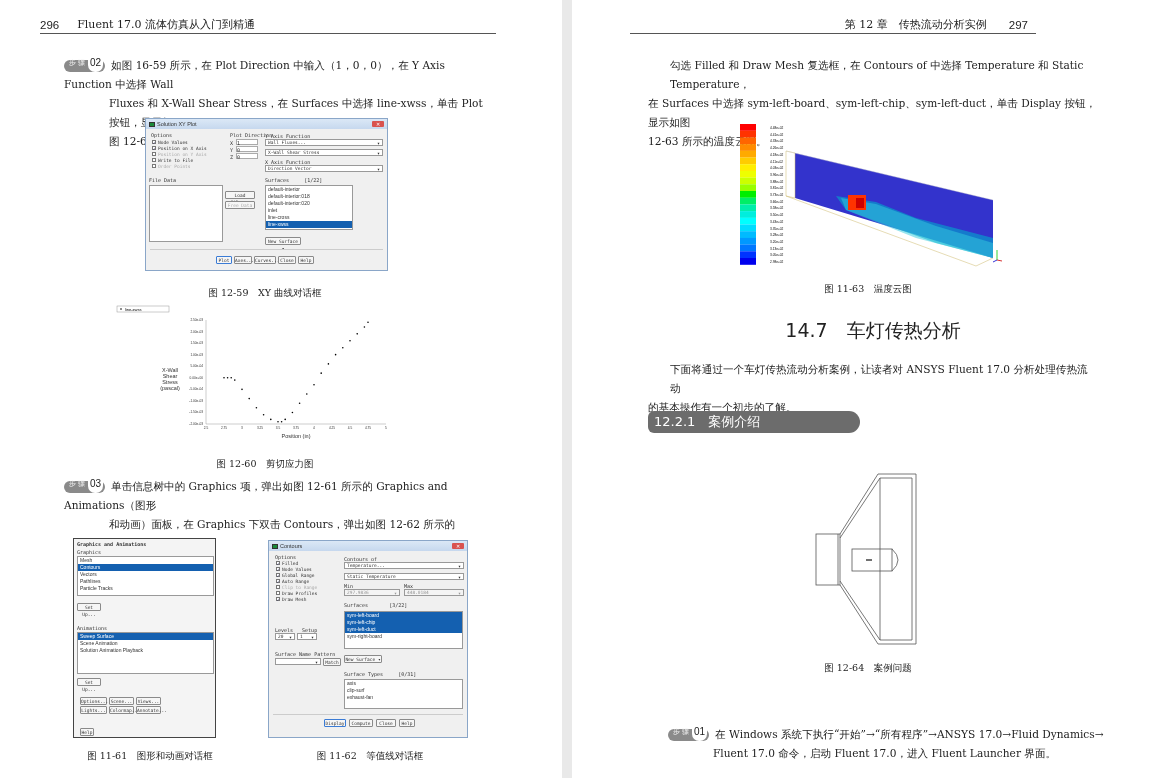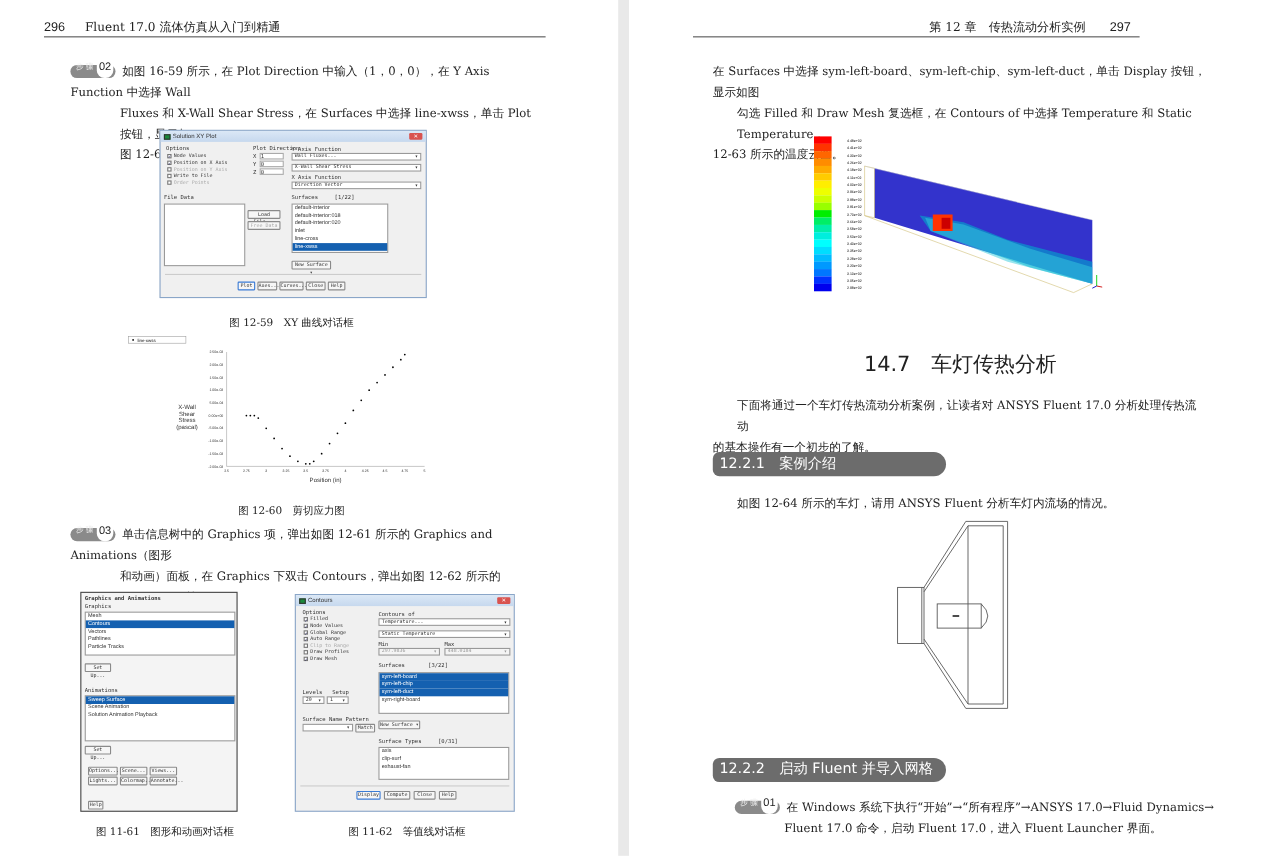--- a/index.html
+++ b/index.html
@@ -289,22 +289,22 @@
 </div>
 
 <div class="gutter"></div>
 
 <div class="page" id="pr">
   <div class="hdr" style="left:58px;width:406px;justify-content:flex-end">
     <span>第 12 章　传热流动分析实例</span>
     <span class="pnum" style="margin-left:22px;margin-right:8px">297</span>
   </div>
   <div class="para" style="left:76px;top:56px;width:450px">
+    <div style="padding-left:22px">勾选 Filled 和 Draw Mesh 复选框，在 Contours of 中选择 Temperature 和 Static Temperature，</div>
     <div>在 Surfaces 中选择 sym-left-board、sym-left-chip、sym-left-duct，单击 Display 按钮，显示如图</div>
-    <div style="padding-left:22px">勾选 Filled 和 Draw Mesh 复选框，在 Contours of 中选择 Temperature 和 Static Temperature，</div>
     <div>12-63 所示的温度云图。</div>
   </div>
 
   <div class="ab" style="left:164px;top:118px;width:270px;height:152px">
     <svg width="270" height="152" id="cfig">
         <rect x="4" y="6" width="16" height="6.8" fill="#ff0000"></rect>
         <text x="34" y="11" font-size="3.2" font-family="Liberation Sans, sans-serif">4.48e+02</text>
         <rect x="4" y="12.7" width="16" height="6.8" fill="#ff3300"></rect>
         <text x="34" y="17.7" font-size="3.2" font-family="Liberation Sans, sans-serif">4.41e+02</text>
         <rect x="4" y="19.4" width="16" height="6.8" fill="#ff6600"></rect>
@@ -351,44 +351,44 @@
         <rect x="112" y="77" width="18" height="15" fill="#ff3300"></rect>
         <rect x="120" y="80" width="8" height="10" fill="#cc0000"></rect>
         <polygon points="50,33 59,35 59,80 50,78" fill="none" stroke="#ccb96a" stroke-width="0.5"></polygon>
         <polyline points="50,78 240,148 257,140" fill="none" stroke="#ccb96a" stroke-width="0.5"></polyline>
         <polyline points="50,33 257,82" fill="none" stroke="#ccc" stroke-width="0.4"></polyline>
         <line x1="261" y1="132" x2="261" y2="142" stroke="#0c0" stroke-width="0.8"></line>
         <line x1="261" y1="142" x2="266" y2="143" stroke="#c00" stroke-width="0.8"></line>
         <line x1="261" y1="142" x2="257" y2="144" stroke="#00c" stroke-width="0.8"></line>
       </svg>
   </div>
+  <div class="cap" style="left:156px;top:283px;width:280px">图 11-63　温度云图</div>
 
   <div class="ab" style="left:76px;top:318px;width:450px;text-align:center;font-family:'DejaVu Sans',sans-serif;font-size:19px">14.7　车灯传热分析</div>
   <div class="para" style="left:76px;top:360px;width:450px">
     <div style="padding-left:22px">下面将通过一个车灯传热流动分析案例，让读者对 ANSYS Fluent 17.0 分析处理传热流动</div>
     <div>的基本操作有一个初步的了解。</div>
   </div>
 
   <div class="sec" style="left:76px;top:411px;width:212px">12.2.1　案例介绍</div>
-  <div class="para" style="left:98px;top:449px;width:430px">如图 12-64 所示的车灯，请用 ANSYS Fluent 分析车灯内流场的情况。</div>
 
   <div class="ab" style="left:236px;top:472px;width:120px;height:180px">
     <svg width="120" height="180" fill="none" stroke="#555" stroke-width="0.8">
       <rect x="8" y="62" width="24" height="51"></rect>
       <line x1="30" y1="62" x2="30" y2="113"></line>
       <polyline points="32,66 72,6 104,6 104,168 72,168 32,109"></polyline>
       <polyline points="32,62 70,2 108,2 108,172 70,172 32,113"></polyline>
       <line x1="72" y1="6" x2="72" y2="168"></line>
       <rect x="44" y="77" width="40" height="22"></rect>
       <path d="M84,77 Q96,88 84,99"></path>
       <line x1="58" y1="88" x2="64" y2="88" stroke="#111" stroke-width="1.2"></line>
     </svg>
   </div>
-
-  <div class="sec" style="left:76px;top:689px;width:212px">12.2.2　启动 Fluent 并导入网格</div>
+  <div class="cap" style="left:156px;top:662px;width:280px">图 12-64　案例问题</div>
+
   <div class="para" style="left:96px;top:725px;width:440px">
     <div><span class="badge">
           <span>步 骤</span>
           <b>01</b>
         </span><span>在 Windows 系统下执行“开始”→“所有程序”→ANSYS 17.0→Fluid Dynamics→</span></div>
     <div style="padding-left:45px">Fluent 17.0 命令，启动 Fluent 17.0，进入 Fluent Launcher 界面。</div>
   </div>
 </div>
 
 </body></html>

